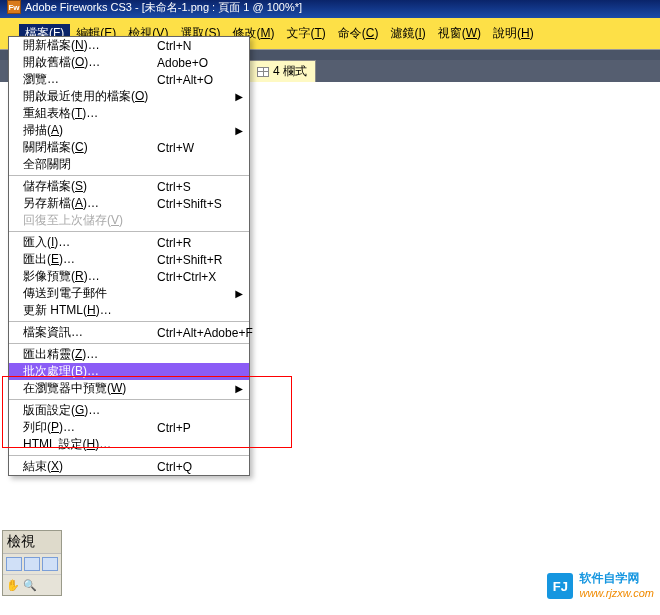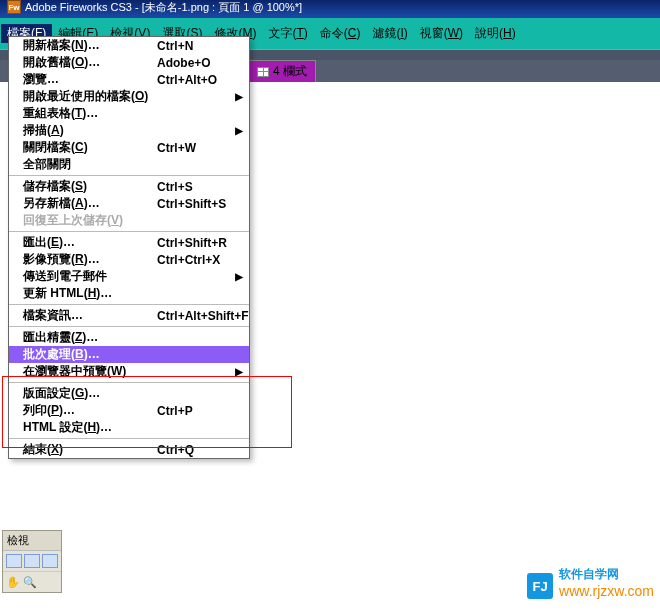--- a/index.html
+++ b/index.html
@@ -2,62 +2,62 @@
 <html><head>
 <meta charset="utf-8">
 <style>
 * { margin: 0; padding: 0; box-sizing: border-box; font-family: "Microsoft JhengHei", "PMingLiU", sans-serif; font-size: 12px; }
 body { width: 660px; height: 615px; background: #fff; position: relative; overflow: hidden; }
 
 .titlebar { height: 18px; background: linear-gradient(#0a246a,#1b4ba8); display: flex; align-items: flex-start; padding: 0 7px; color: #fff; }
 .titlebar .logo { width: 14px; height: 14px; background: #d97a1a; border: 1px solid #8a4a10; display: inline-flex; align-items: center; justify-content: center; font-size: 8px; font-weight: bold; margin-right: 4px; }
 .titlebar .title { font-size: 11px; }
 
-.menubar { height: 32px; background: #14b8a6; display: flex; align-items: center; padding: 0 1px; border-bottom: 1px solid #999; }
+.menubar { height: 32px; background: #fde047; display: flex; align-items: center; padding: 0 19px; border-bottom: 1px solid #999; }
 .menubar .item { padding: 1px 6px; font-size: 12px; cursor: default; }
 .menubar .item u { text-decoration: underline; }
 .menubar .item.active { background: #0a246a; color: #fff; }
 
 .toolbar-area { height: 24px; background: #4b5568; border-bottom: 1px solid #222; }
 
 .canvas-backstrip { position: absolute; top: 60px; left: 0; right: 0; height: 22px; background: #555e70; }
 
 .tabs-row { position: absolute; top: 61px; left: 248px; height: 20px; display: flex; align-items: center; gap: 6px; color: #333; }
 .tabs-row .tab { padding: 2px 8px; display: flex; align-items: center; gap: 4px; font-size: 11px; color: #fff; }
-.tabs-row .tab.a { background: #a21caf; color: #000; border: 1px solid #888; border-bottom: none; }
+.tabs-row .tab.a { background: #fef9c3; color: #000; border: 1px solid #888; border-bottom: none; }
 .tabs-row .grid-icon { display: inline-block; width: 12px; height: 10px; border: 1px solid #888; background:
    linear-gradient(#888,#888) 50% 0/1px 100% no-repeat,
    linear-gradient(#888,#888) 0 50%/100% 1px no-repeat,
    #fff;
 }
 
 .dropdown { position: absolute; top: 36px; left: 8px; width: 242px; background: #fff; border: 1px solid #666; box-shadow: 3px 3px 5px rgba(0,0,0,0.25); }
-.dropdown .row { display: flex; align-items: center; height: 17px; padding: 0 6px 0 14px; cursor: default; position: relative; font-weight: bold; }
+.dropdown .row { display: flex; align-items: center; height: 17px; padding: 0 6px 0 14px; cursor: default; position: relative; }
 .dropdown .row.sel { background: #8b5cf6; color: #fff; }
 .dropdown .row.dis { color: #aaa; }
 .dropdown .lbl { flex: 1; white-space: nowrap; }
 .dropdown .lbl u { text-decoration: underline; }
 .dropdown .sc { width: 86px; text-align: left; }
 .dropdown .arr { position: absolute; right: 6px; top: 3px; font-size: 10px; }
 .dropdown hr { border: none; border-top: 1px solid #bbb; margin: 2px 0; }
 
 .red-box { position: absolute; top: 376px; left: 2px; width: 290px; height: 72px; border: 1px solid red; }
 
 .tools-panel { position: absolute; top: 530px; left: 2px; width: 60px; background: #e6e3d8; border: 1px solid #9a9a8a; }
-.tools-panel .hdr { font-size: 11px; padding: 2px 4px; background: #dedacb; border-bottom: 1px solid #bbb; }
+.tools-panel .hdr { font-size: 14px; padding: 2px 4px; background: #dedacb; border-bottom: 1px solid #bbb; }
 .tools-panel .row1 { display: flex; padding: 3px 3px; gap: 2px; }
 .tools-panel .ic { width: 16px; height: 14px; border: 1px solid #7a9ed8; background: #d0e0f7; display: inline-flex; align-items: center; justify-content: center; }
 .tools-panel .row2 { display: flex; padding: 3px 3px; gap: 4px; border-top: 1px solid #ccc; }
 .hand::before { content: "✋"; font-size: 11px; }
 .zoom::before { content: "🔍"; font-size: 11px; }
 
 .watermark { position: absolute; right: 6px; bottom: 16px; display: flex; align-items: flex-end; gap: 6px; }
 .watermark .logo2 { width: 26px; height: 26px; background: #1596e0; border-radius: 3px; display: flex; align-items: center; justify-content: center; color: #fff; font-weight: bold; font-size: 13px; }
 .watermark .t1 { color: #1596e0; font-weight: bold; font-size: 12px; }
-.watermark .t2 { color: #f08a00; font-size: 14px; display:block; }
+.watermark .t2 { color: #f08a00; font-size: 11px; display:block;font-style:italic; }
 
 .canvas-white { position: absolute; top: 82px; left: 0; right: 0; bottom: 0; background: #fff; }
 </style>
 </head>
 <body>
 
 <div class="titlebar">
   <span class="logo">Fw</span>
   <span class="title">Adobe Fireworks CS3 - [未命名-1.png : 頁面 1 @ 100%*]</span>
 </div>
@@ -130,40 +130,44 @@
     <div class="row">
       <span class="lbl">另存新檔(<u>A</u>)…</span>
       <span class="sc">Ctrl+Shift+S</span>
     </div>
     <div class="row dis">
       <span class="lbl">回復至上次儲存(<u>V</u>)</span>
       <span class="sc"></span>
     </div>
     <hr>
     <div class="row">
+      <span class="lbl">匯入(<u>I</u>)…</span>
+      <span class="sc">Ctrl+R</span>
+    </div>
+    <div class="row">
       <span class="lbl">匯出(<u>E</u>)…</span>
       <span class="sc">Ctrl+Shift+R</span>
     </div>
     <div class="row">
       <span class="lbl">影像預覽(<u>R</u>)…</span>
       <span class="sc">Ctrl+Ctrl+X</span>
     </div>
     <div class="row">
       <span class="lbl">傳送到電子郵件</span>
       <span class="sc"></span>
       <span class="arr">▶</span>
     </div>
     <div class="row">
       <span class="lbl">更新 HTML(<u>H</u>)…</span>
       <span class="sc"></span>
     </div>
     <hr>
     <div class="row">
       <span class="lbl">檔案資訊…</span>
-      <span class="sc">Ctrl+Alt+Shift+F</span>
+      <span class="sc">Ctrl+Alt+Adobe+F</span>
     </div>
     <hr>
     <div class="row">
       <span class="lbl">匯出精靈(<u>Z</u>)…</span>
       <span class="sc"></span>
     </div>
     <div class="row sel">
       <span class="lbl">批次處理(<u>B</u>)…</span>
       <span class="sc"></span>
     </div>

